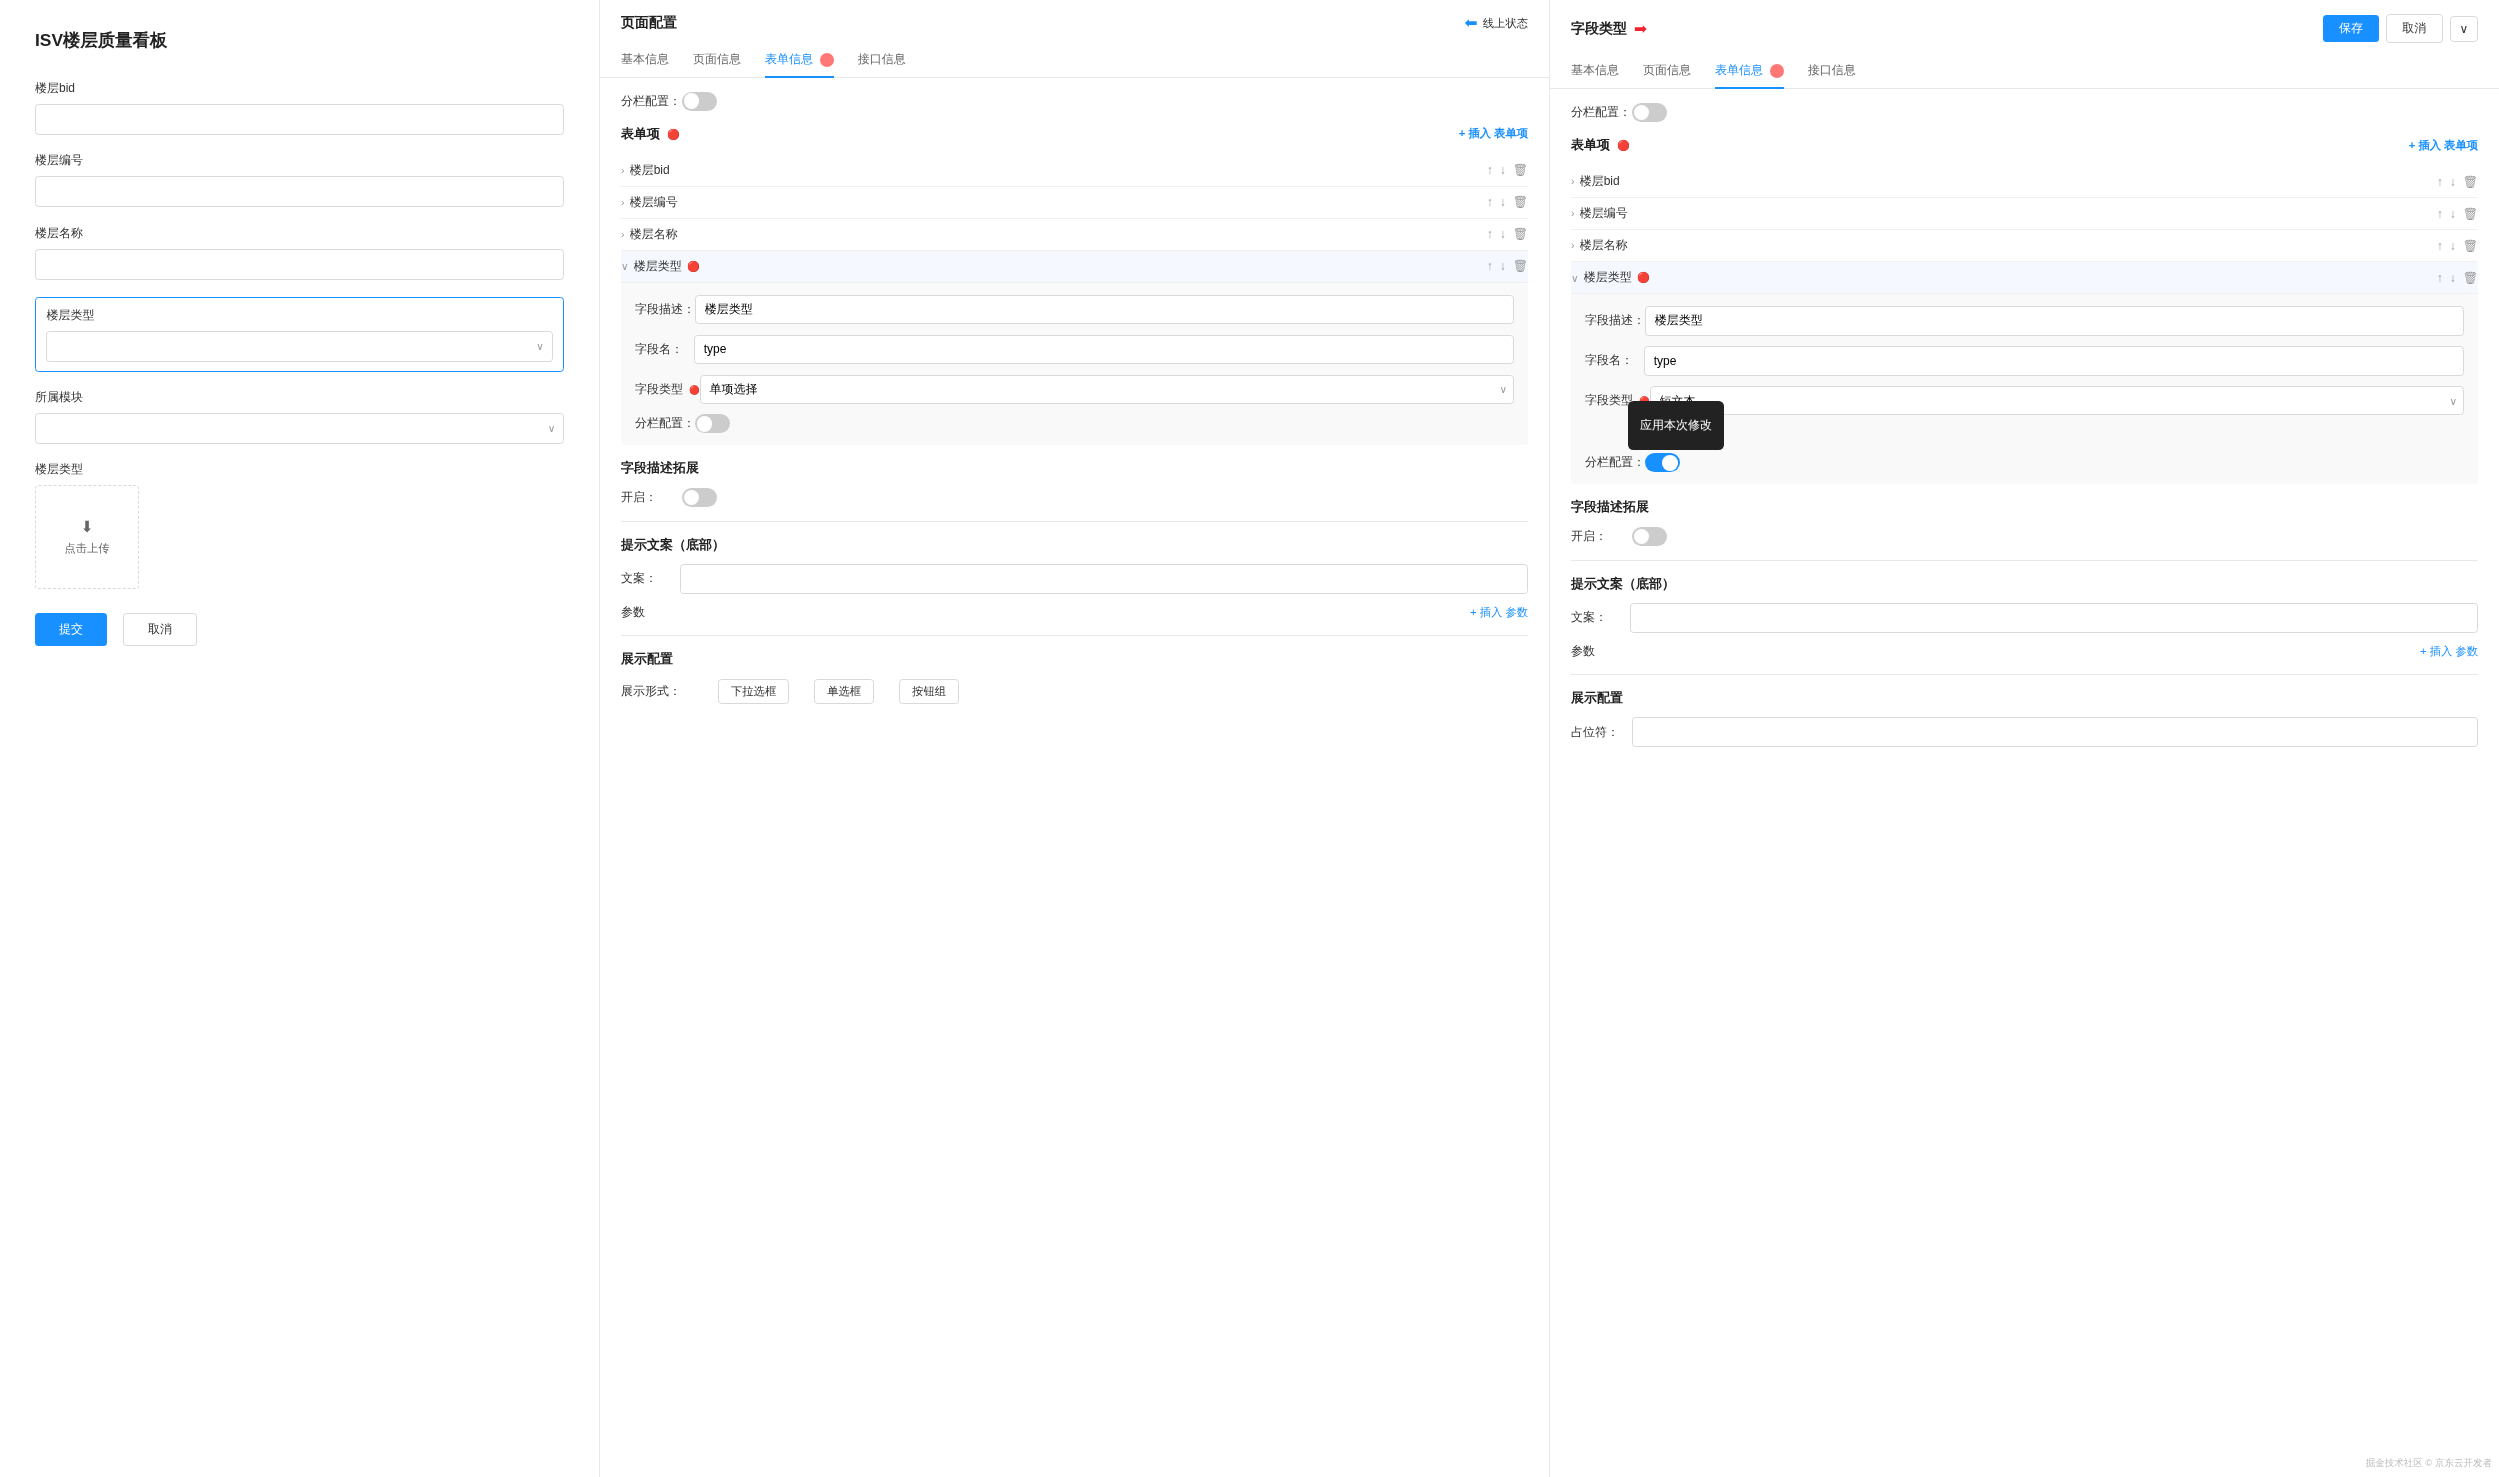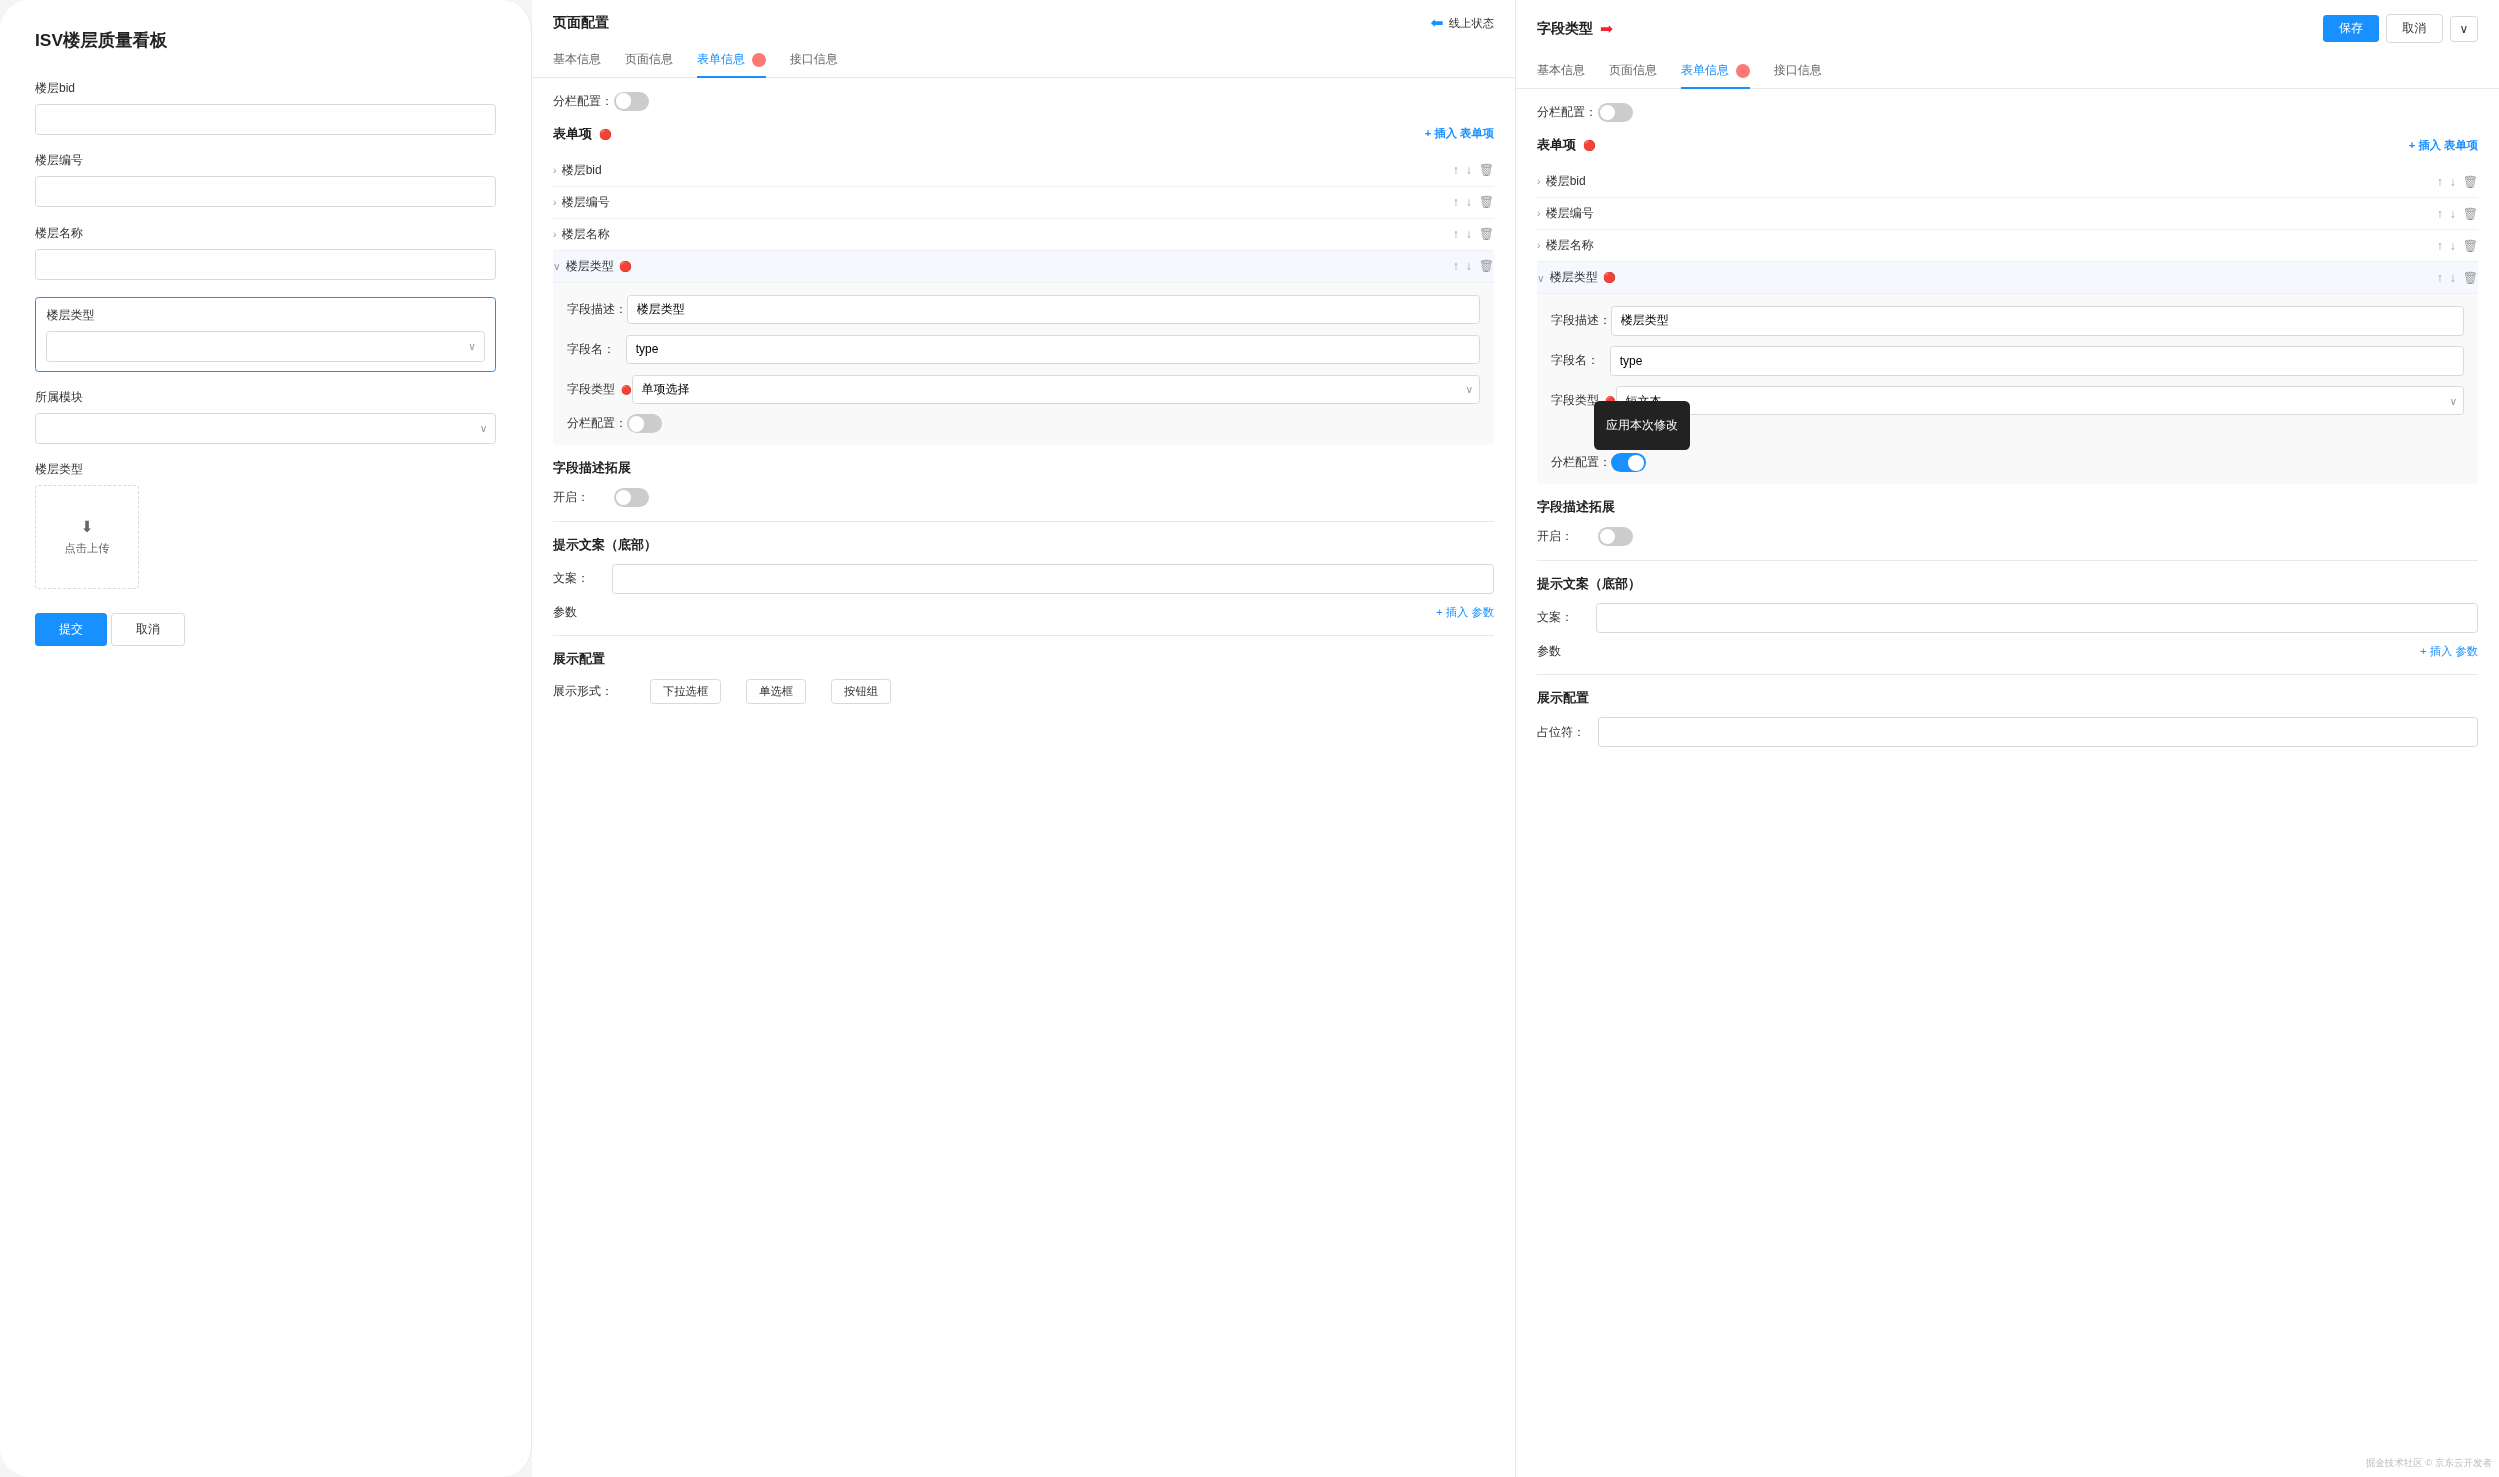--- a/index.html
+++ b/index.html
@@ -8,27 +8,26 @@
       font-size: 12px;
       color: #333;
       background: #f5f5f5;
       display: flex;
       height: 100vh;
       overflow: hidden;
     }
 
     
     .left-panel {
-      width: 532px;
+      width: 600px;
       background: #fff;
       padding: 28px 35px;
       overflow-y: auto;
       flex-shrink: 0;
       border-right: 0.9px solid #e8e8e8;
-      border-radius: 30px;
     }
 
     .left-panel h1 {
       font-size: 17.4px;
       font-weight: 600;
       margin-bottom: 28px;
       color: #222;
     }
 
     .form-item {
@@ -124,21 +123,21 @@
       font-size: 11.3px;
       gap: 5.2px;
     }
 
     .upload-icon {
       font-size: 15.6px;
     }
 
     .btn-group {
       display: flex;
-      gap: 4px;
+      gap: 16px;
       margin-top: 24px;
     }
 
     .btn-primary {
       background: #1890ff;
       color: #fff;
       border: none;
       border-radius: 3.5px;
       padding: 7px 24px;
       font-size: 12px;

